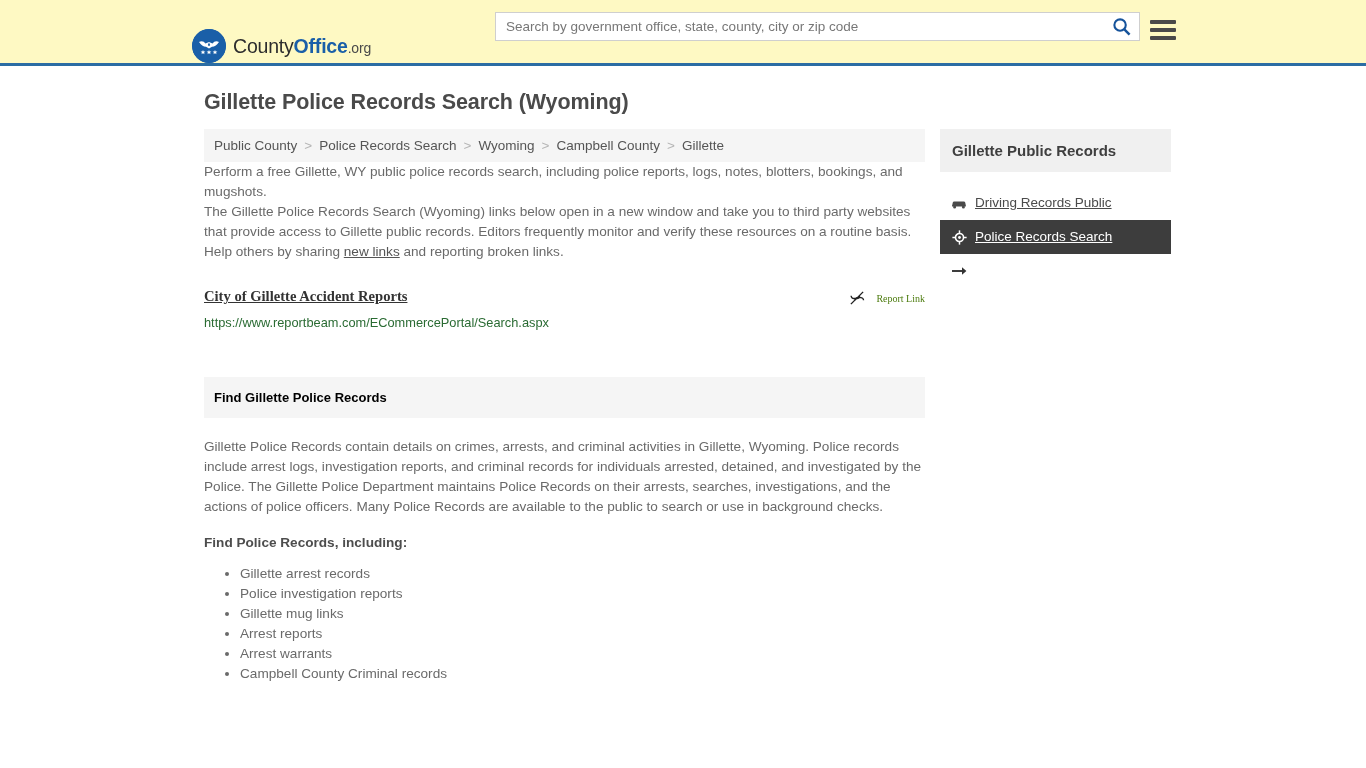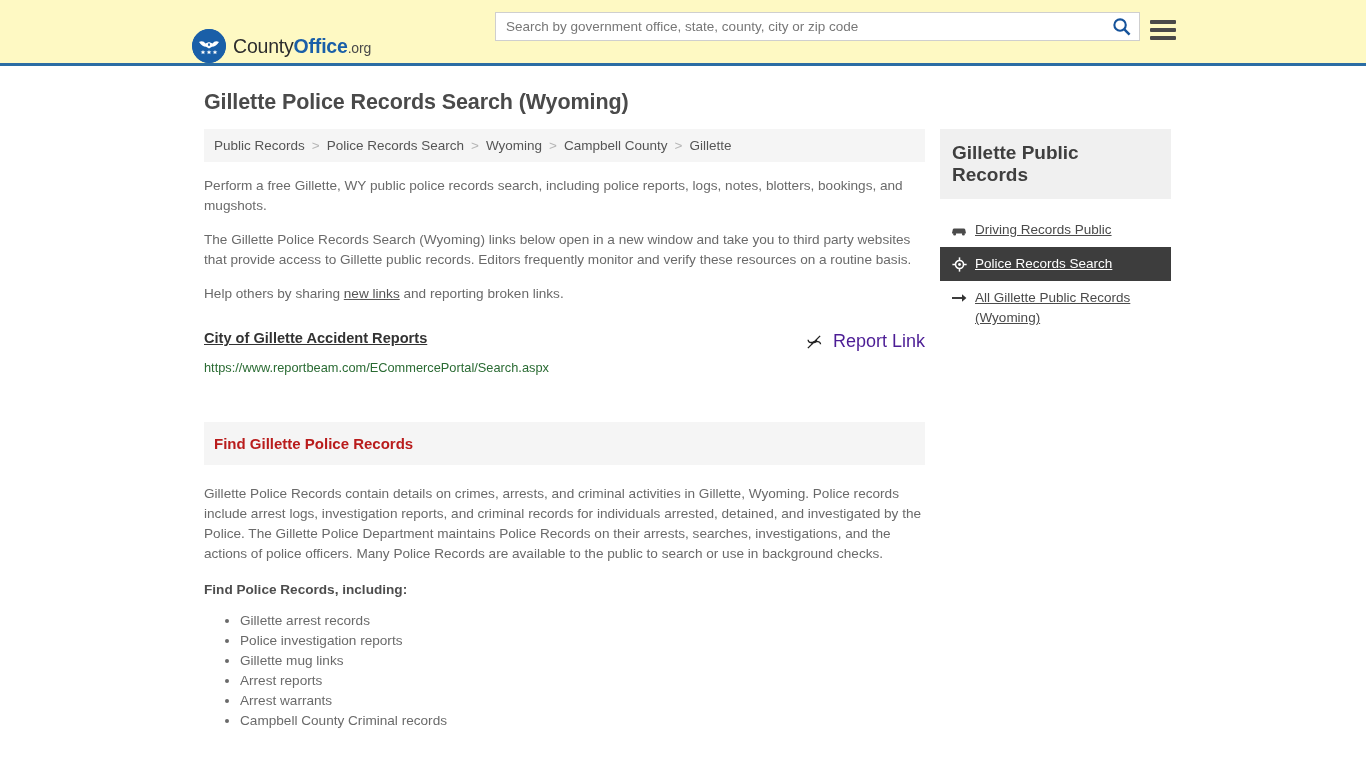--- a/index.html
+++ b/index.html
@@ -121,39 +121,39 @@
     color: #555;
     text-decoration: none;
   }
   .breadcrumb .sep { color: #b5b5b5; margin: 0 7px; }
 
   
   .para {
     font-size: 13.6px;
     line-height: 20px;
     color: #6a6a6a;
-    margin: 14px 0 0 0;
+    margin: 0 0 0 0;
   }
   .para a { color: #555; text-decoration: underline; }
 
   
   .result-block { margin-top: 26px; position: relative; }
-  .result-head { display: flex; align-items: flex-start; justify-content: space-between; }
+  .result-head { display: flex; align-items: flex-start; justify-content: space-between; font-family: Liberation Serif, serif; }
   .result-title {
     font-size: 14.6px;
     font-weight: bold;
     color: #333;
     text-decoration: underline;
   }
   .report-link {
     display: flex;
     align-items: center;
     gap: 10px;
-    font-size: 18px;
-    color: #4c1d95;
+    font-size: 10px;
+    color: #4d7c0f;
     cursor: pointer;
     white-space: nowrap;
     padding-top: 1px;
   }
   .result-url {
     font-size: 12.8px;
     color: #2a6b33;
     margin-top: 8px;
     line-height: 16px;
   }
@@ -162,23 +162,23 @@
     line-height: 25px;
     color: #6a6a6a;
     margin-top: 3px;
   }
 
   
   .section-head {
     background: #f5f5f5;
     margin-top: 46px;
     padding: 13px 10px;
-    font-size: 15px;
-    font-weight: bold;
-    color: #b91c1c;
+    font-size: 13px;
+    font-weight: bold;
+    color: #000000;
   }
   .section-body {
     font-size: 13.6px;
     line-height: 20px;
     color: #6a6a6a;
     margin-top: 19px;
   }
   .subhead {
     font-size: 13.6px;
     font-weight: bold;
@@ -191,21 +191,21 @@
     font-size: 13.6px;
     line-height: 20px;
     color: #6a6a6a;
   }
   ul.records-list li { margin-bottom: 0px; }
 
   
   .side-head {
     background: #f0f0f0;
     padding: 13px 12px;
-    font-size: 19px;
+    font-size: 15px;
     font-weight: bold;
     color: #3f3f3f;
   }
   .side-list { margin-top: 14px; }
   .side-item {
     display: flex;
     align-items: flex-start;
     gap: 8px;
     padding: 7px 12px 7px 11px;
     font-size: 13.5px;
@@ -264,21 +264,21 @@
 
 <div class="page">
 
   <h1 class="page-title">Gillette Police Records Search (Wyoming)</h1>
 
   <div class="content-row">
 
     <div class="col-main">
 
       <div class="breadcrumb">
-        <a href="#">Public Records</a>
+        <a href="#">Public County</a>
         <span class="sep">&gt;</span>
         <a href="#">Police Records Search</a>
         <span class="sep">&gt;</span>
         <a href="#">Wyoming</a>
         <span class="sep">&gt;</span>
         <a href="#">Campbell County</a>
         <span class="sep">&gt;</span>
         <a href="#">Gillette</a>
       </div>
 
@@ -346,20 +346,19 @@
           <span class="lbl">Police Records Search</span>
         </a>
 
         <a class="side-item" href="#">
           <span class="ico">
             <svg width="16" height="12" viewBox="0 0 16 12">
               <line x1="1" y1="6" x2="12.5" y2="6" stroke="#333" stroke-width="1.9"></line>
               <polygon points="11,2.2 15.4,6 11,9.8" fill="#333"></polygon>
             </svg>
           </span>
-          <span class="lbl">All Gillette Public Records (Wyoming)</span>
         </a>
 
       </div>
     </div>
 
   </div>
 </div>
 
 </body></html>

